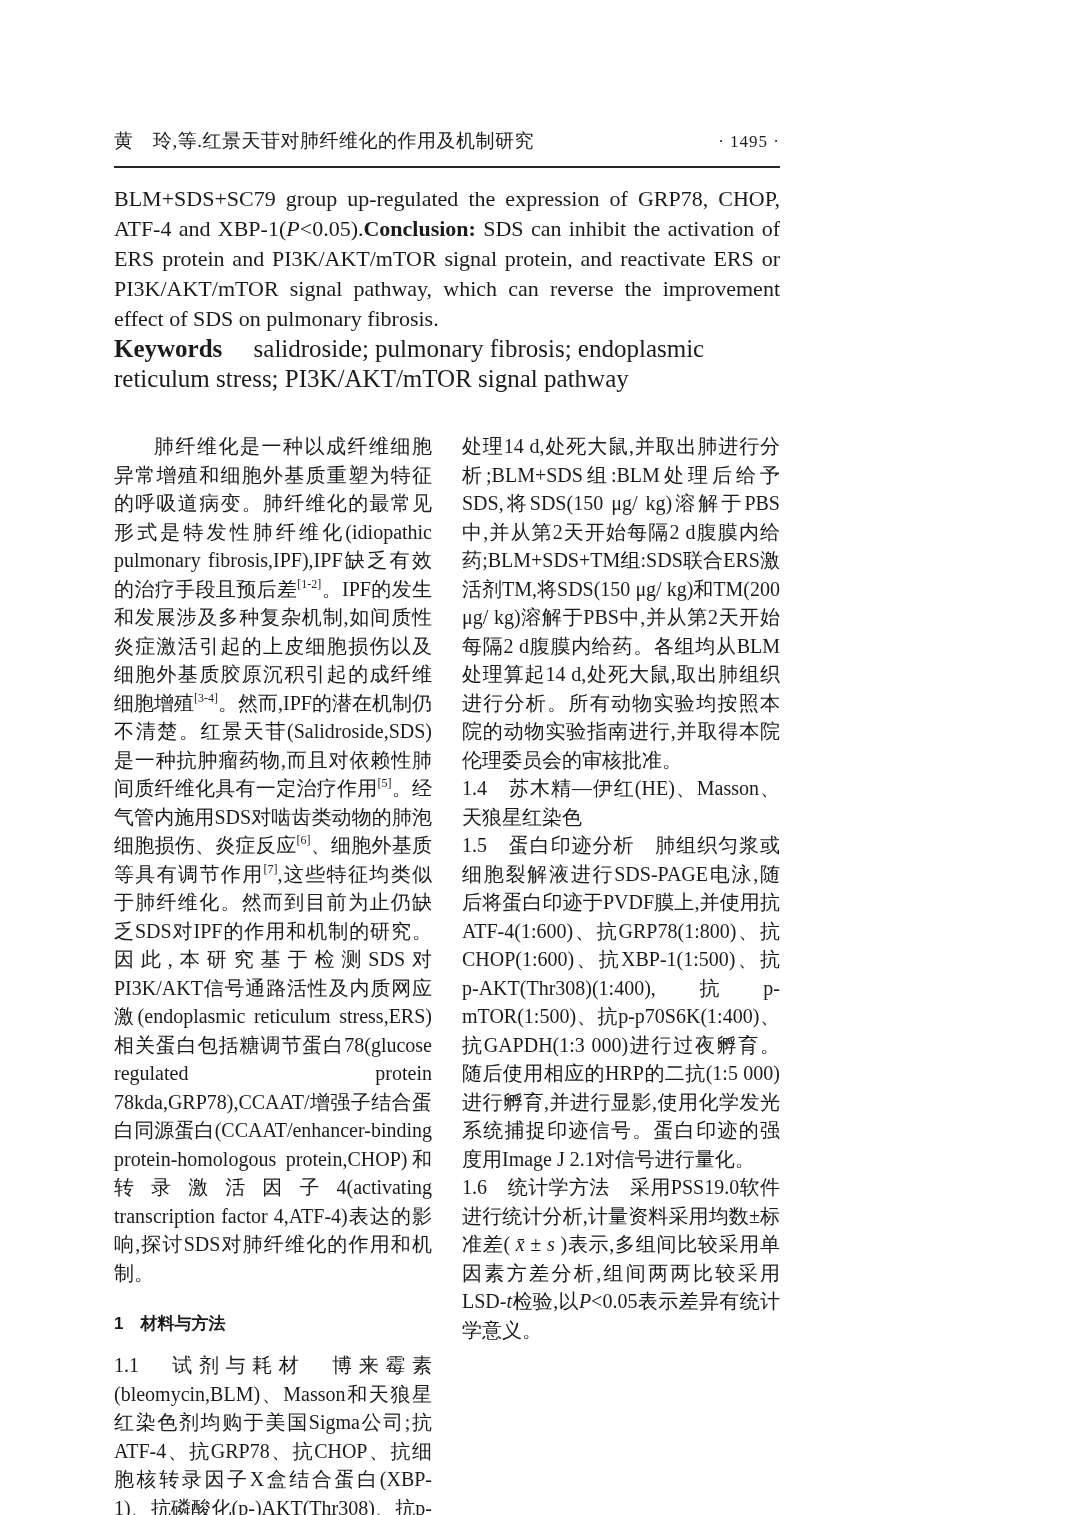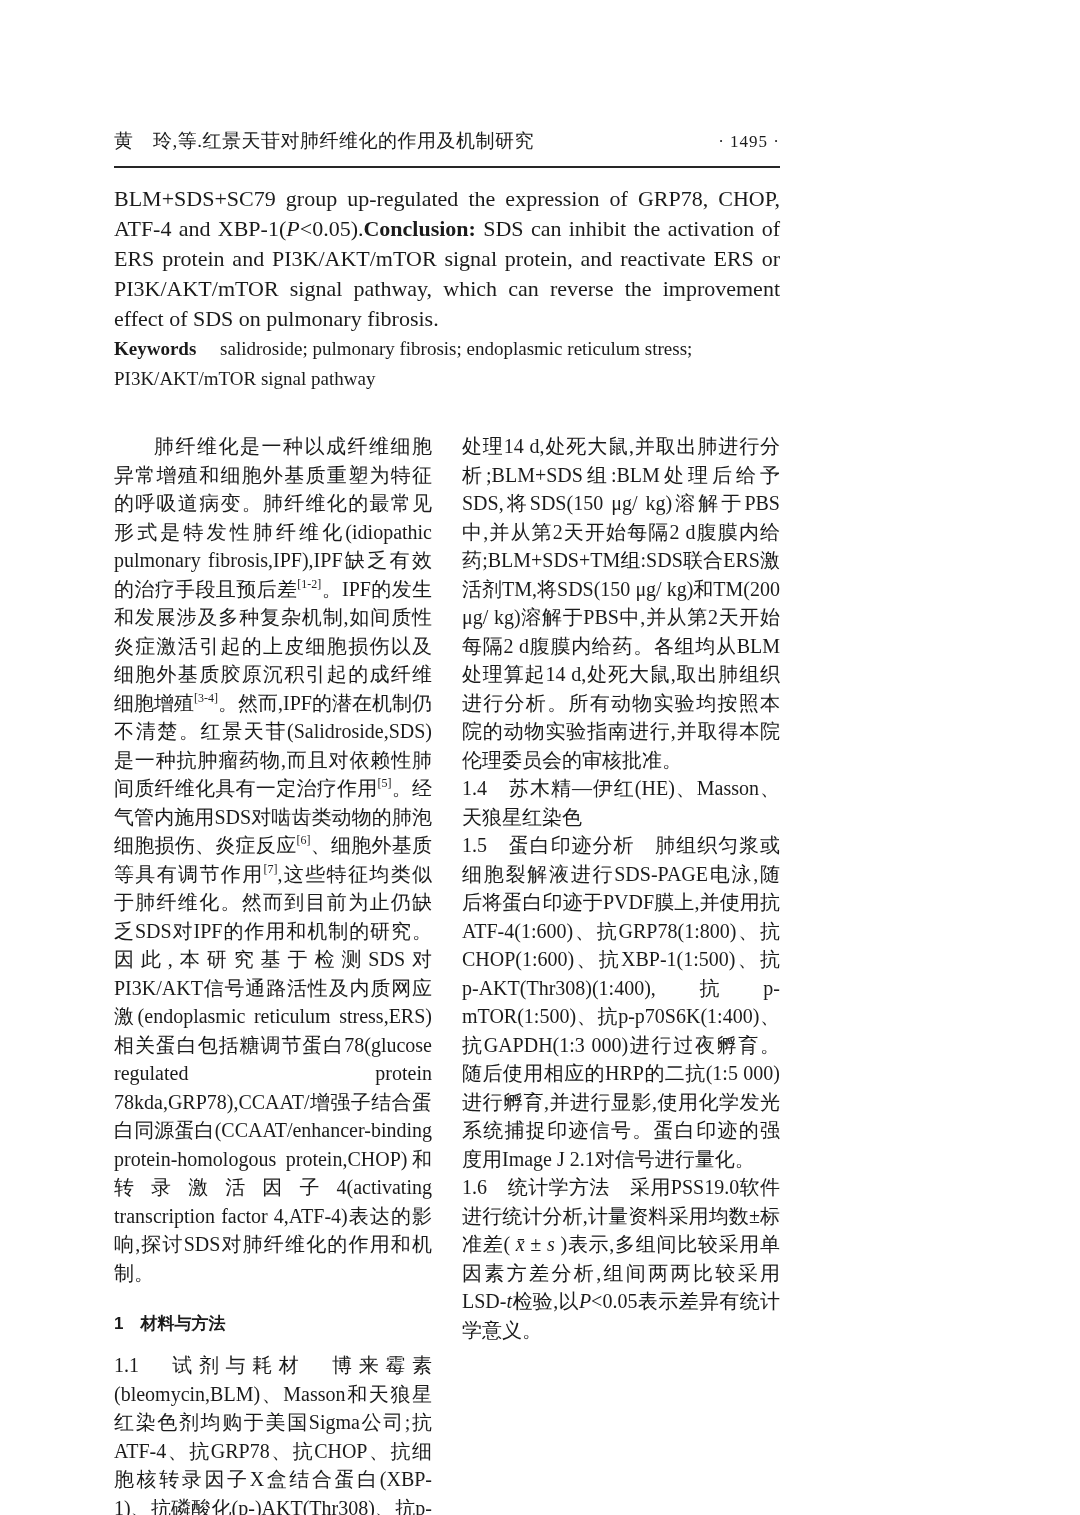--- a/index.html
+++ b/index.html
@@ -5,21 +5,21 @@
   html,body{margin:0;padding:0;background:#ffffff;}
   body{width:1080px;height:1515px;overflow:hidden;
        font-family:"Liberation Serif","DejaVu Serif",serif;color:#1b1b1b;}
   .page{box-sizing:border-box;width:860px;height:1515px;
         padding:128px 80px 0 114px;background:#ffffff;}
   .header{display:flex;justify-content:space-between;align-items:baseline;
           font-size:19px;letter-spacing:0.5px;
           padding-bottom:12px;border-bottom:2.5px solid #262626;}
   .header .pageno{font-size:17px;letter-spacing:1px;}
   .abstract{margin:16px 0 0 0;font-size:22px;line-height:30px;text-align:justify;}
-  .keywords{margin:0;font-size:19px;line-height:30px;text-align:left;}
+  .keywords{margin:0;font-size:25px;line-height:30px;text-align:left;}
   .columns{display:flex;gap:30px;margin-top:38px;}
   .col{width:417px;font-size:20px;line-height:28.5px;text-align:justify;}
   p.para{margin:0;}
   p.para.indent{text-indent:2em;}
   p.heading{font-family:"Liberation Sans","DejaVu Sans",sans-serif;
             font-weight:bold;font-size:17px;line-height:1.25;
             margin:26px 0 17px 0;text-align:left;text-indent:0;}
   .b{font-weight:bold;}
   .i{font-style:italic;}
   sup{font-size:0.60em;line-height:0;}

